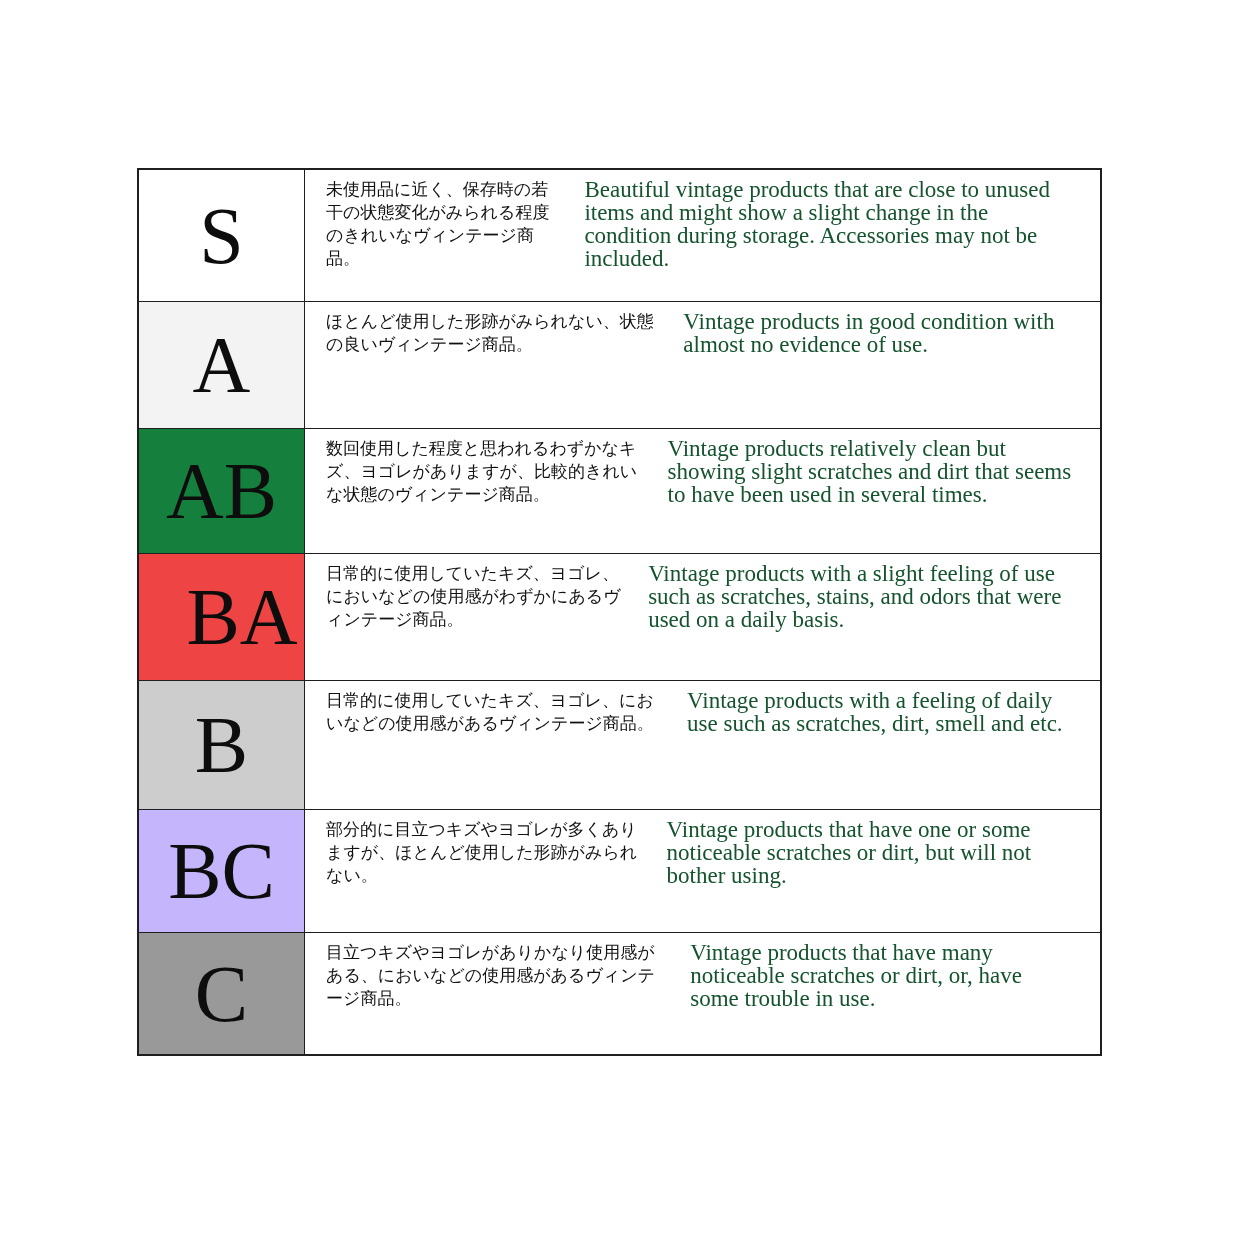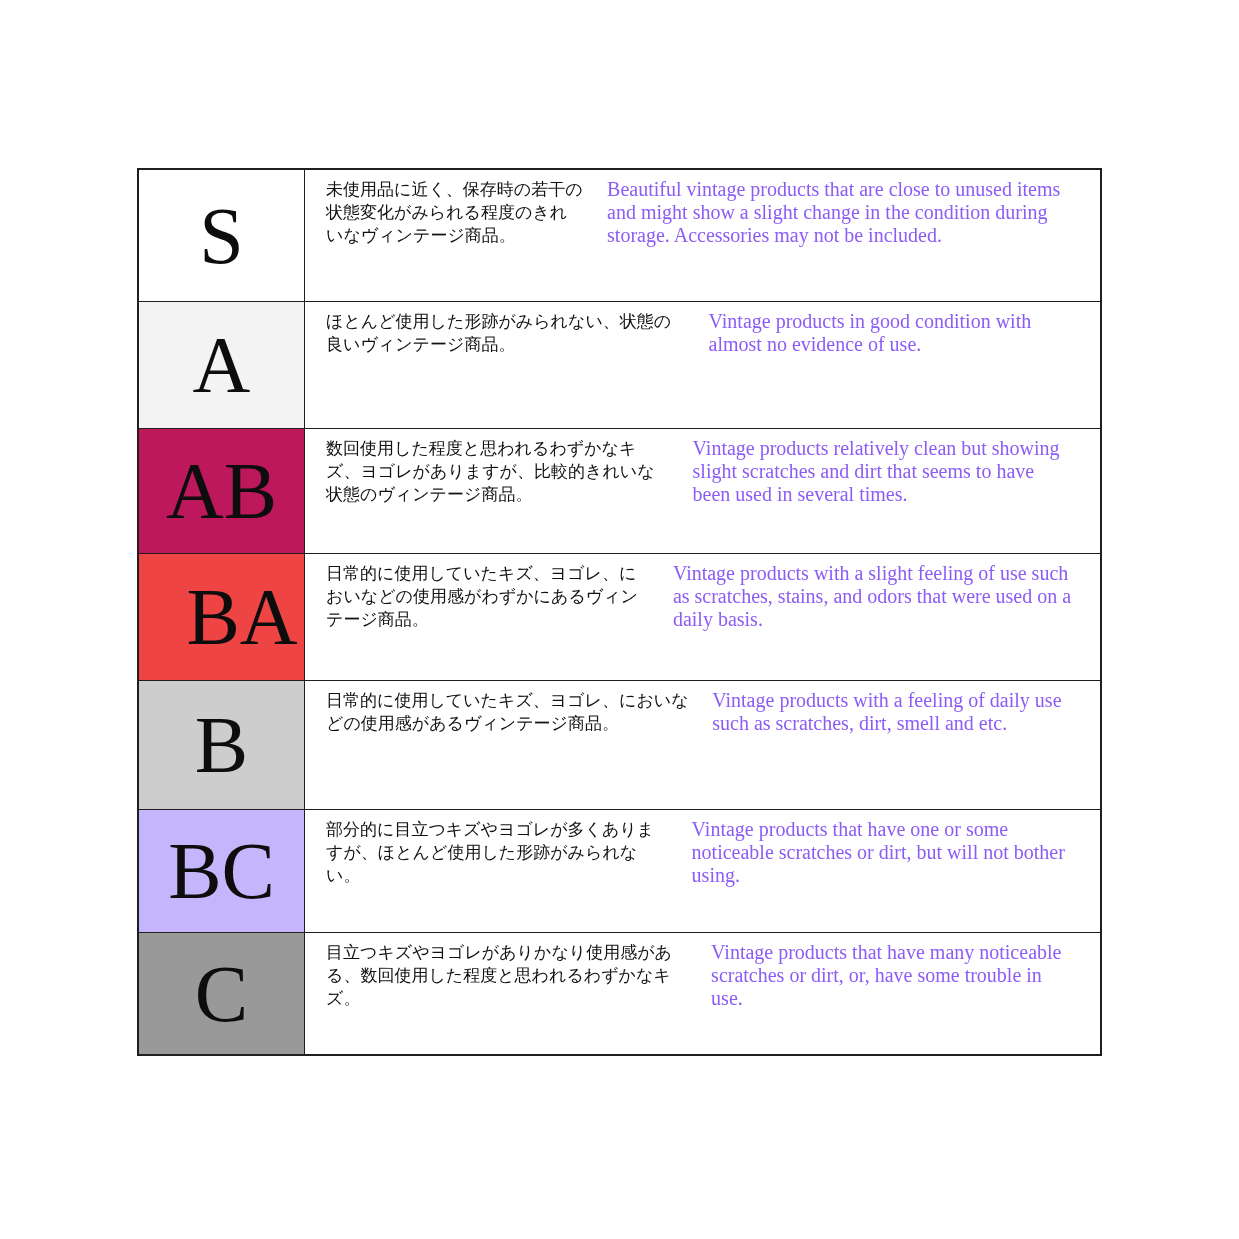--- a/index.html
+++ b/index.html
@@ -57,23 +57,23 @@
     justify-content: center;
     padding: 8px 28px 8px 21px;
     box-sizing: border-box;
   }
   .jp-text {
     font-size: 17px;
     line-height: 23px;
     color: #111111;
   }
   .en-text {
-    font-size: 20px;
+    font-size: 23px;
     line-height: 23px;
-    color: #8b5cf6;
+    color: #14532d;
     margin-left: 23px;
   }
 </style>
 </head>
 <body>
 
 <div class="canvas">
   <div class="grade-table">
 
     <div class="row row-1">
@@ -90,21 +90,21 @@
       <div class="grade-cell" style="background-color: rgb(244, 243, 244);">
         <span class="grade-letter">A</span>
       </div>
       <div class="desc-cell">
         <div class="jp-text">ほとんど使用した形跡がみられない、状態の良いヴィンテージ商品。</div>
         <div class="en-text">Vintage products in good condition with almost no evidence of use.</div>
       </div>
     </div>
 
     <div class="row row-3">
-      <div class="grade-cell" style="background-color: #be185d;">
+      <div class="grade-cell" style="background-color: #15803d;">
         <span class="grade-letter">AB</span>
       </div>
       <div class="desc-cell">
         <div class="jp-text">数回使用した程度と思われるわずかなキズ、ヨゴレがありますが、比較的きれいな状態のヴィンテージ商品。</div>
         <div class="en-text">Vintage products relatively clean but showing slight scratches and dirt that seems to have been used in several times.</div>
       </div>
     </div>
 
     <div class="row row-4">
       <div class="grade-cell" style="background-color: #ef4444; padding-left: 41px;">
@@ -134,19 +134,19 @@
         <div class="jp-text">部分的に目立つキズやヨゴレが多くありますが、ほとんど使用した形跡がみられない。</div>
         <div class="en-text">Vintage products that have one or some noticeable scratches or dirt, but will not bother using.</div>
       </div>
     </div>
 
     <div class="row row-7">
       <div class="grade-cell" style="background-color: rgb(153, 153, 153);">
         <span class="grade-letter">C</span>
       </div>
       <div class="desc-cell">
-        <div class="jp-text">目立つキズやヨゴレがありかなり使用感がある、数回使用した程度と思われるわずかなキズ。</div>
+        <div class="jp-text">目立つキズやヨゴレがありかなり使用感がある、においなどの使用感があるヴィンテージ商品。</div>
         <div class="en-text">Vintage products that have many noticeable scratches or dirt, or, have some trouble in use.</div>
       </div>
     </div>
 
   </div>
 </div>
 
 </body></html>

